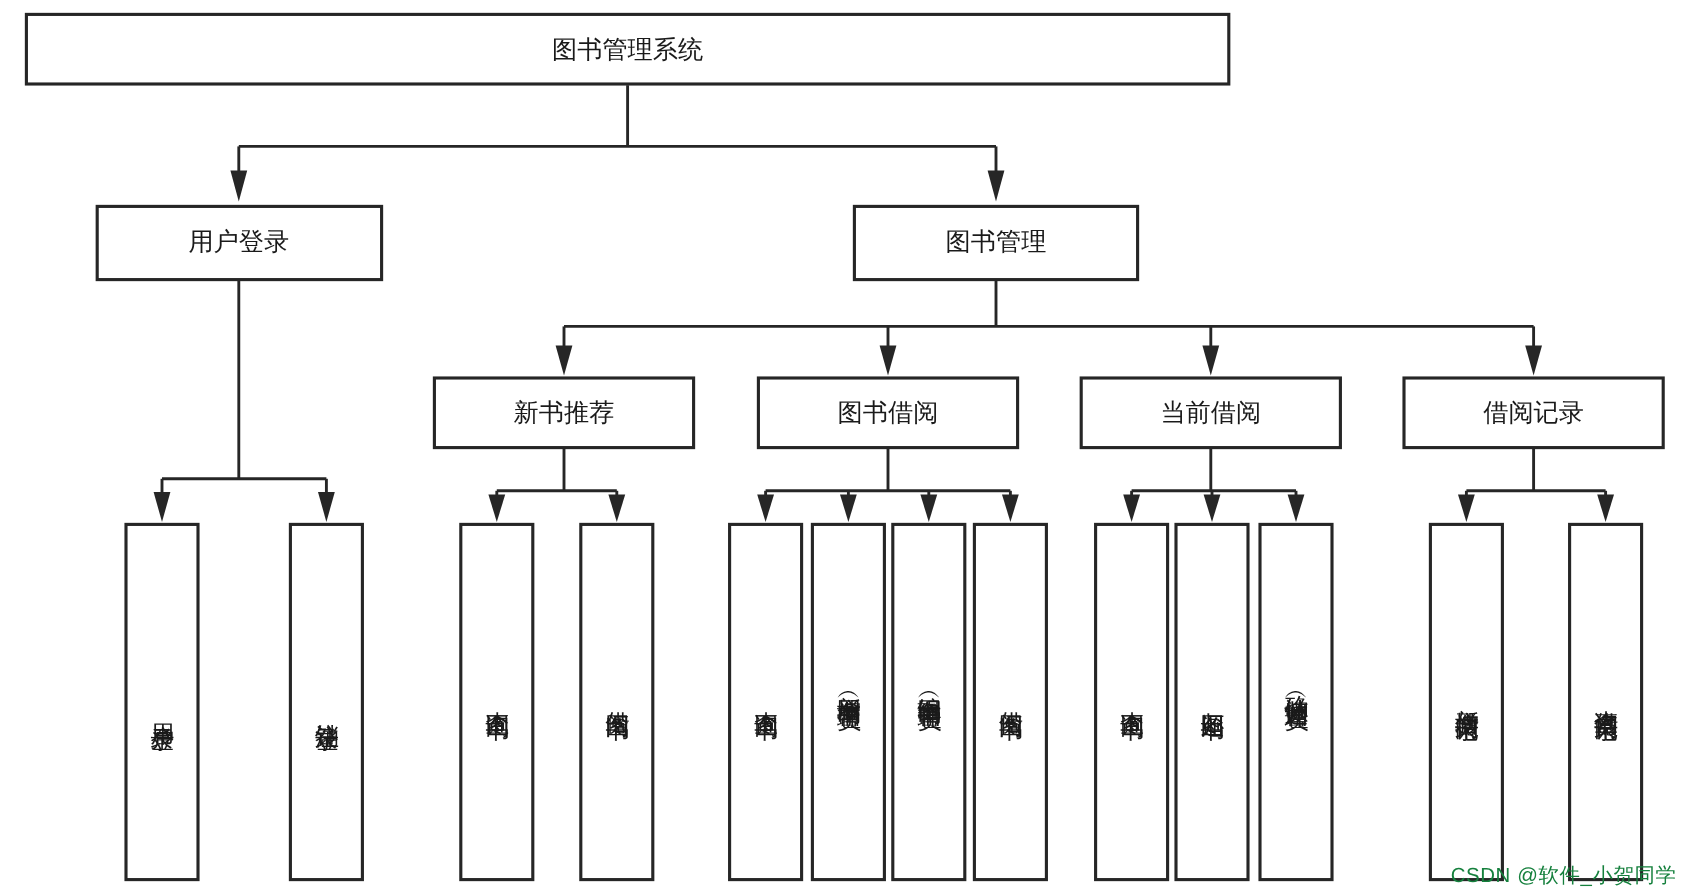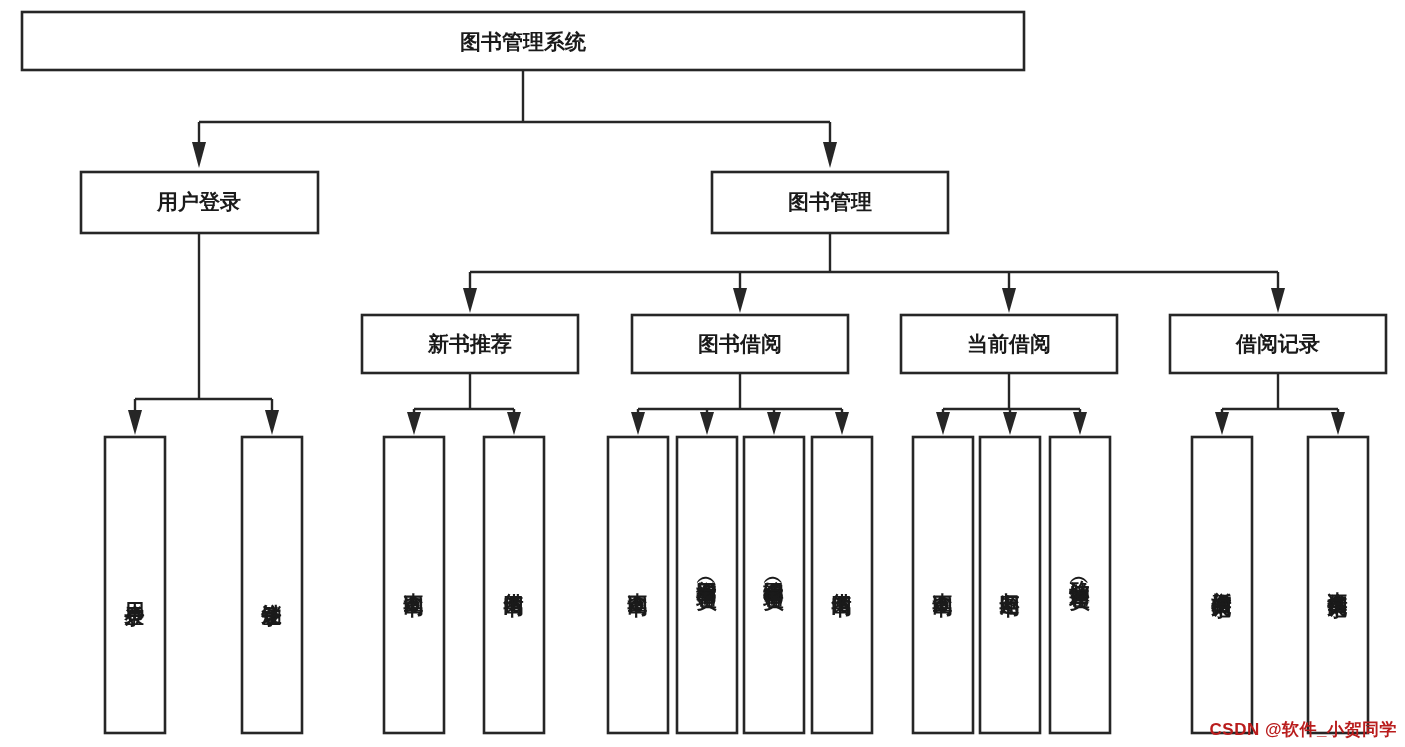--- a/index.html
+++ b/index.html
@@ -10,21 +10,20 @@
   }
   body {
     font-family: "Liberation Sans", "DejaVu Sans", sans-serif;
   }
   #diagram-root {
     position: relative;
     width: 1405px;
     height: 747px;
     background: #ffffff;
     overflow: hidden;
-    font-weight: bold;
   }
   svg.diagram-canvas {
     position: absolute;
     left: 0;
     top: 0;
     width: 1405px;
     height: 747px;
     display: block;
   }
   .node-rect {
@@ -58,21 +57,21 @@
   .arrow-head {
     fill: #262626;
     stroke: none;
   }
   .watermark {
     position: absolute;
     right: 8px;
     bottom: 6px;
     font-family: "Liberation Sans", "DejaVu Sans", sans-serif;
     font-size: 17px;
-    color: #b91c1c;
+    color: #15803d;
     letter-spacing: 0.5px;
     user-select: none;
     pointer-events: none;
     white-space: nowrap;
   }
 </style>
 </head>
 <body>
 
 <div id="diagram-root">

